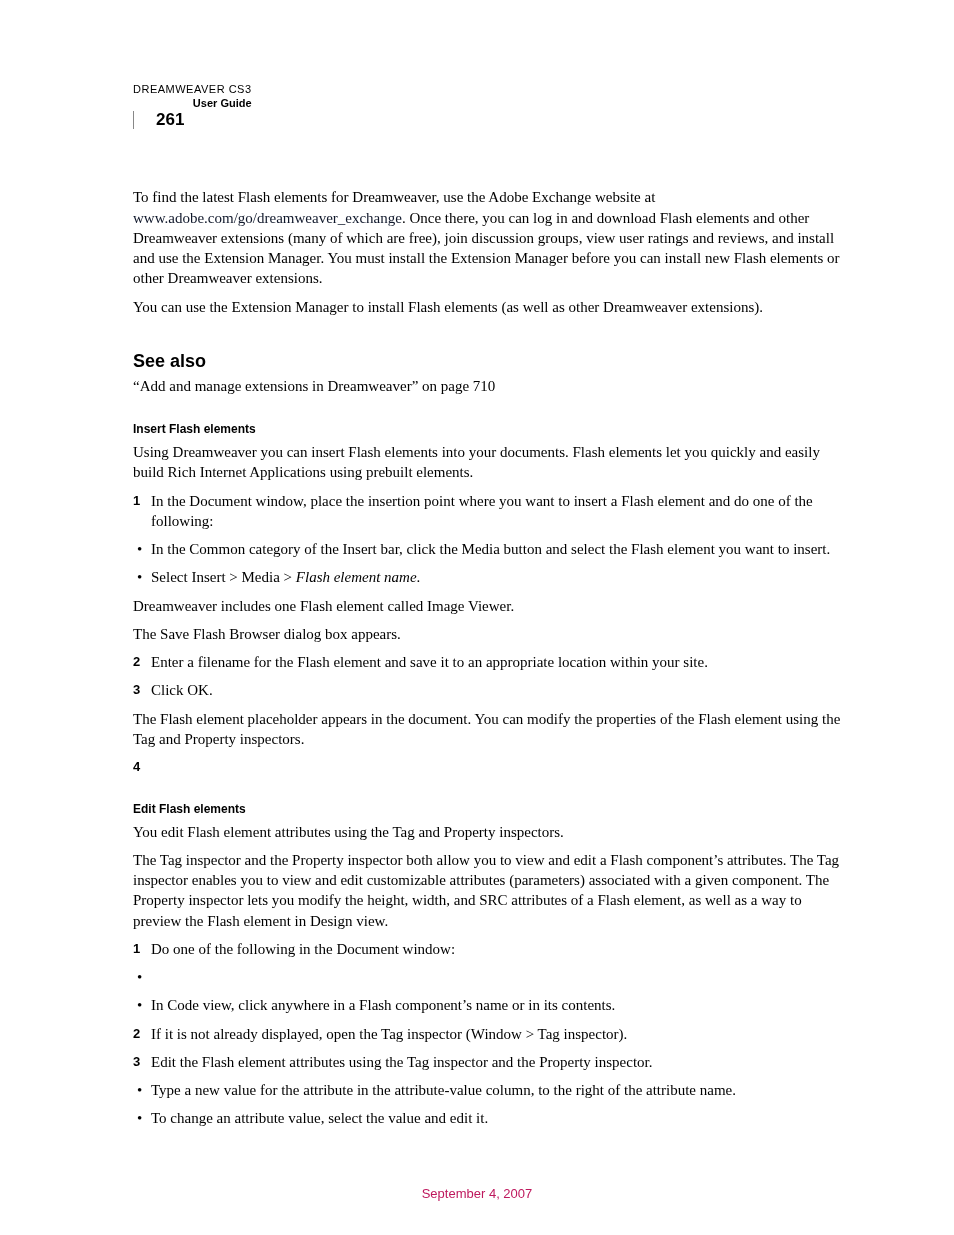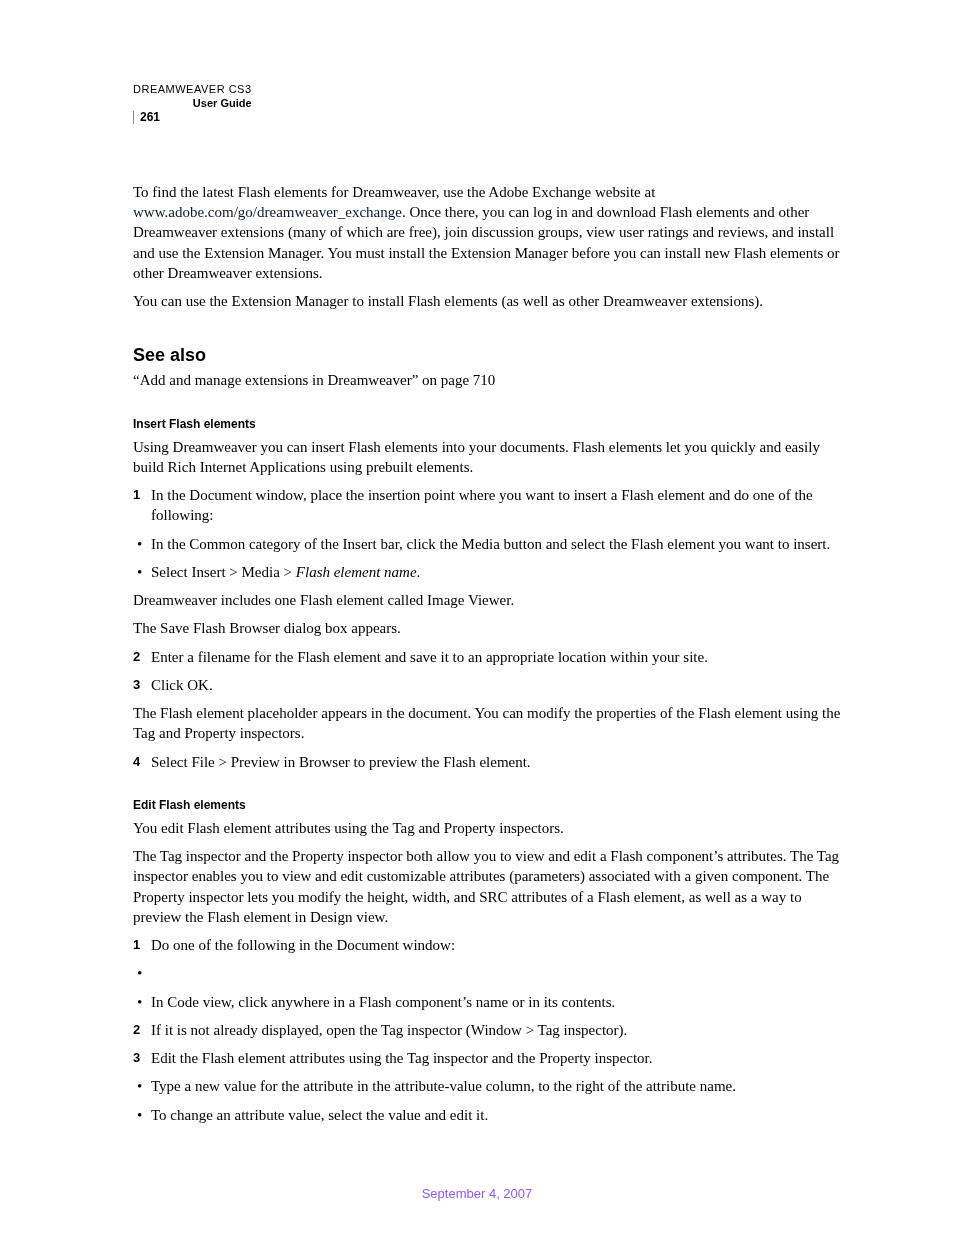--- a/index.html
+++ b/index.html
@@ -34,23 +34,23 @@
   }
   .header-title {
     letter-spacing: 0.5px;
   }
   .header-sub {
     font-weight: bold;
   }
   .page-num {
     font-weight: bold;
     border-left: 1px solid #888;
-    padding-left: 6px;
+    padding-left: 22px;
     line-height: 1.1;
-    font-size: 12px;
+    font-size: 17px;
   }
   p {
     font-size: 15px;
     line-height: 1.35;
     margin: 0 0 8px 0;
   }
   .para-block {
     margin-bottom: 8px;
   }
   .link {
@@ -102,21 +102,21 @@
     font-style: italic;
   }
   .footer-date {
     position: absolute;
     bottom: 34px;
     left: 0;
     width: 100%;
     text-align: center;
     font-family: Arial, Helvetica, sans-serif;
     font-size: 13px;
-    color: #8b5cf6;
+    color: #be185d;
   }
 </style>
 </head>
 <body>
 
 <div class="page">
 
   <div class="header">
     <div class="header-text">
       <div class="header-title">DREAMWEAVER CS3</div>
@@ -167,21 +167,20 @@
 
     <div class="num-item">
       <span class="num">3</span>
       <span>Click OK.</span>
     </div>
 
     <p>The Flash element placeholder appears in the document. You can modify the properties of the Flash element using the Tag and Property inspectors.</p>
 
     <div class="num-item">
       <span class="num">4</span>
-      <span>Select File &gt; Preview in Browser to preview the Flash element.</span>
     </div>
   </div>
 
   <div class="section">
     <h2>Edit Flash elements</h2>
     <p>You edit Flash element attributes using the Tag and Property inspectors.</p>
     <p>The Tag inspector and the Property inspector both allow you to view and edit a Flash component’s attributes. The Tag inspector enables you to view and edit customizable attributes (parameters) associated with a given component. The Property inspector lets you modify the height, width, and SRC attributes of a Flash element, as well as a way to preview the Flash element in Design view.</p>
 
     <div class="num-item">
       <span class="num">1</span>

